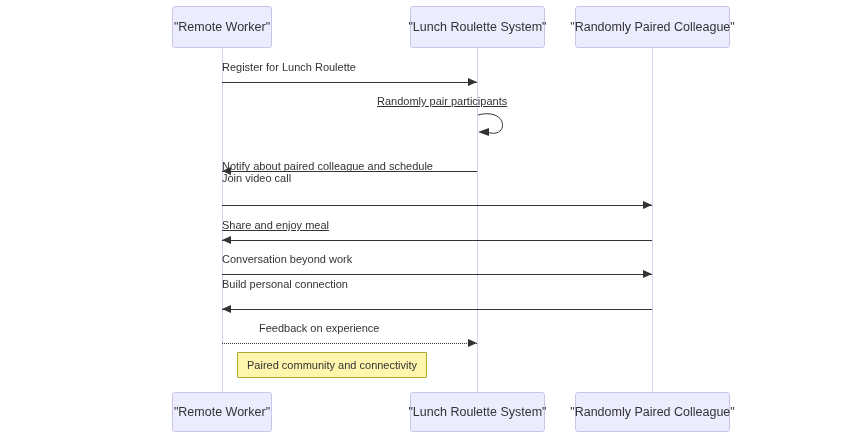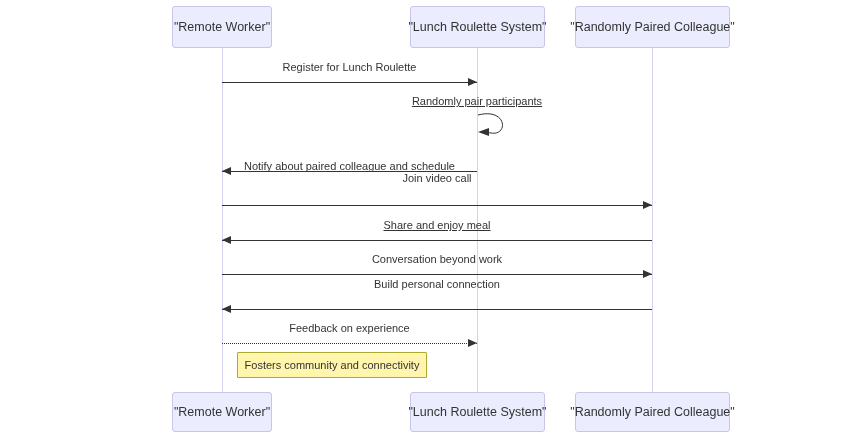--- a/index.html
+++ b/index.html
@@ -12,21 +12,21 @@
     background:var(--actor-fill,#ECECFF); border:1px solid var(--actor-border,#c8c6e8);
     border-radius:3px; display:flex; align-items:center; justify-content:center;
     font-size:12.5px; color:var(--text,#333333); white-space:nowrap;
   }
   .lifeline {
     position:absolute; width:1px; top:48px; height:344px;
     background:var(--lifeline,#d8d0ef);
   }
   .msg-label {
     position:absolute; font-size:11px; color:var(--text,#333333);
-    text-align:center; white-space:nowrap; line-height:12px;
+    text-align:left; white-space:nowrap; line-height:12px;
   }
   .msg-line {
     position:absolute; height:0;
     border-top:1px solid var(--message-line,#333333);
   }
   .msg-line.dotted { border-top-style:dotted; }
   .ah { position:absolute; width:0; height:0;
         border-top:4px solid transparent; border-bottom:4px solid transparent; }
   .ah-r { border-left:9px solid var(--message-line,#333333); }
   .ah-l { border-right:9px solid var(--message-line,#333333); }
@@ -90,21 +90,21 @@
   <div class="ah ah-l" style="left:222px; top:236px;"></div>
 
   <div class="msg-label" style="left:222px; top:253px; width:430px;">Conversation beyond work</div>
   <div class="msg-line" style="left:222px; top:274px; width:430px;"></div>
   <div class="ah ah-r" style="left:643px; top:270px;"></div>
 
   <div class="msg-label" style="left:222px; top:278px; width:430px;">Build personal connection</div>
   <div class="msg-line" style="left:222px; top:309px; width:430px;"></div>
   <div class="ah ah-l" style="left:222px; top:305px;"></div>
 
-  <div class="msg-label" style="left:222px; top:322px; width:255px;">Feedback on experience</div>
+  <div class="msg-label" style="left:222px; top:322px; width:255px;padding-left:37px;">Feedback on experience</div>
   <div class="msg-line dotted" style="left:222px; top:343px; width:255px;"></div>
   <div class="ah ah-r" style="left:468px; top:339px;"></div>
 
   <div class="note-box" style="left:237px; top:352px; width:190px; height:26px;">
-    <span>Fosters community and connectivity</span>
+    <span>Paired community and connectivity</span>
   </div>
 
 </div>
 
 </body></html>

